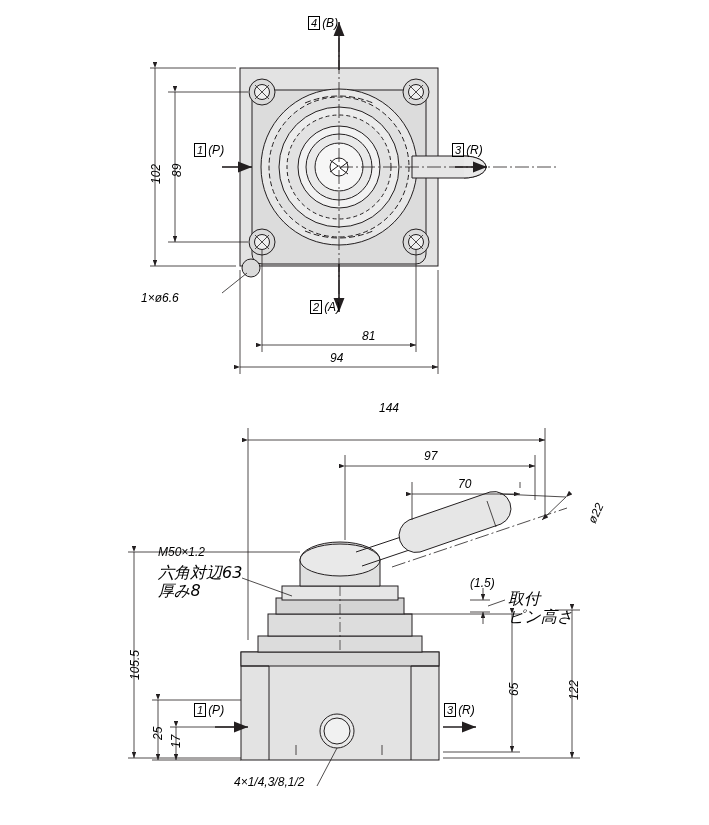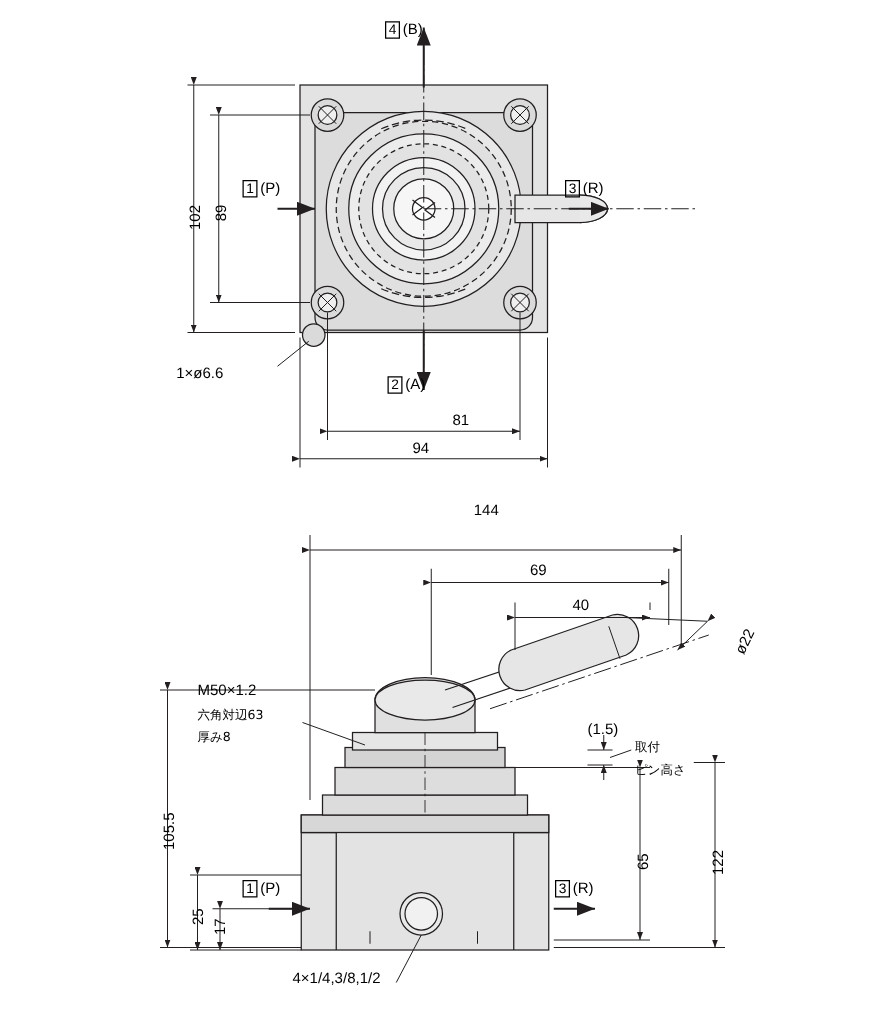--- a/index.html
+++ b/index.html
@@ -1,20 +1,20 @@
 <!DOCTYPE html>
 <html><head>
 <meta charset="utf-8">
 <style>
   html,body{margin:0;padding:0;background:#ffffff;}
   body{width:709px;height:825px;position:relative;font-family:"Liberation Sans",sans-serif;color:#000;}
-  #sheet{position:absolute;left:0;top:0;width:625px;height:825px;overflow:hidden;}
+  #sheet{position:absolute;left:0;top:0;width:625px;height:825px;overflow:hidden;font-style:italic;}
   svg{position:absolute;left:0;top:0;}
   .lbl{position:absolute;font-size:12px;line-height:13px;color:#000;white-space:pre;}
-  .lbl.jp{font-family:"DejaVu Sans",sans-serif;font-size:10px;}
+  .lbl.jp{font-family:"DejaVu Sans",sans-serif;font-size:16px;}
   .lbl.rot{transform-origin:0 0;}
   .port{position:absolute;font-size:12px;white-space:nowrap;}
   .portbox{display:inline-block;border:1px solid #000;padding:0 2px;font-size:11px;line-height:12px;margin-right:2px;}
 </style>
 </head>
 <body>
 
 <div id="sheet">
 
 <svg width="709" height="825" viewBox="0 0 709 825">
@@ -210,22 +210,22 @@
   <span class="portbox">2</span><span>(A)</span>
 </div>
 
 <div class="lbl rot" style="left:150px;top:184px;transform:rotate(-90deg);">102</div>
 <div class="lbl rot" style="left:171px;top:177px;transform:rotate(-90deg);">89</div>
 <div class="lbl" style="left:343px;top:330px;margin-left:19px;">81</div>
 <div class="lbl" style="left:330px;top:352px;">94</div>
 <div class="lbl" style="left:141px;top:292px;">1×ø6.6</div>
 
 <div class="lbl" style="left:379px;top:402px;">144</div>
-<div class="lbl" style="left:424px;top:450px;">69</div>
-<div class="lbl" style="left:458px;top:478px;">40</div>
+<div class="lbl" style="left:424px;top:450px;">97</div>
+<div class="lbl" style="left:458px;top:478px;">70</div>
 <div class="lbl rot" style="left:586px;top:520px;transform:rotate(-65deg);">ø22</div>
 <div class="lbl rot" style="left:129px;top:680px;transform:rotate(-90deg);">105.5</div>
 <div class="lbl rot" style="left:568px;top:700px;transform:rotate(-90deg);">122</div>
 <div class="lbl rot" style="left:508px;top:696px;transform:rotate(-90deg);">65</div>
 <div class="lbl" style="left:470px;top:577px;text-align:center;">(1.5)</div>
 <div class="lbl rot" style="left:152px;top:740px;transform:rotate(-90deg);">25</div>
 <div class="lbl rot" style="left:170px;top:748px;transform:rotate(-90deg);">17</div>
 
 <div class="lbl" style="left:158px;top:546px;">M50×1.2</div>
 <div class="lbl jp" style="left:158px;top:566px;">六角対辺63</div>

